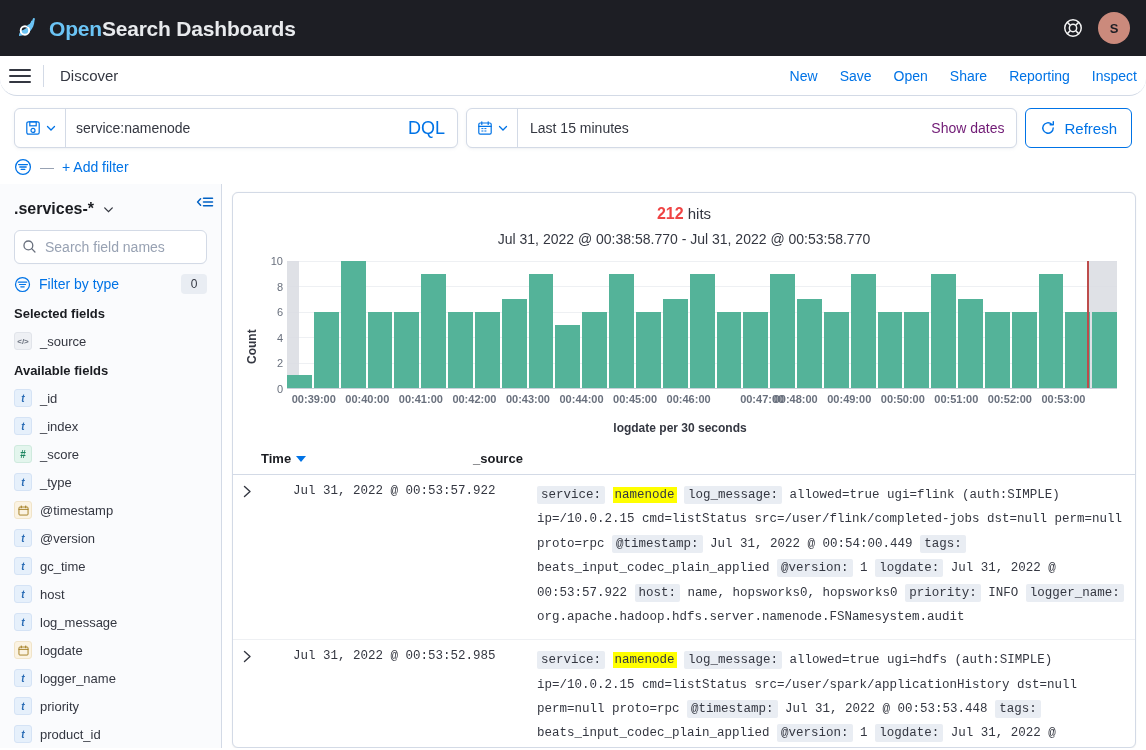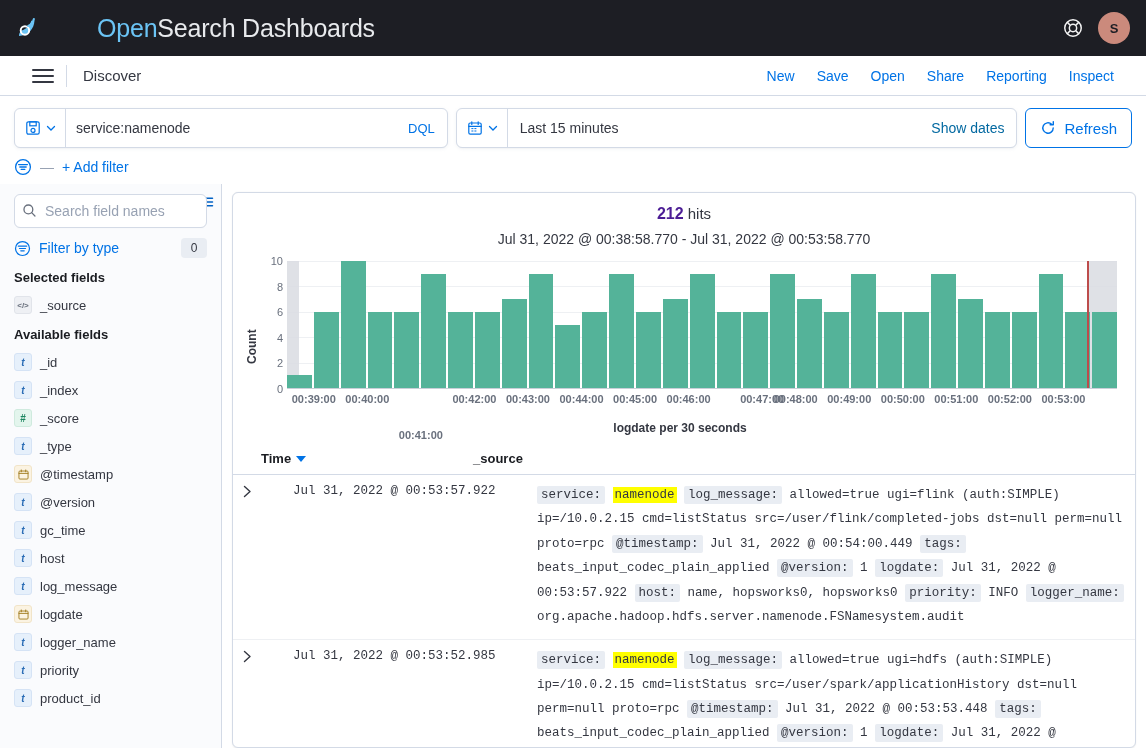--- a/index.html
+++ b/index.html
@@ -10,35 +10,35 @@
     font-size:14px; color:#343741; background:#fff;
   }
 
   
   .top-header {
     height:56px; background:#1d1e24; display:flex; align-items:center;
     padding:0 16px; position:relative;
   }
   .brand { display:flex; align-items:center; gap:7px; }
   .brand-mark { width:26px; height:26px; flex:0 0 26px; }
-  .brand-text { font-size:25px; font-weight:400; letter-spacing:-0.2px; line-height:1;margin-left:48px; }
+  .brand-text { font-size:21px; font-weight:700; letter-spacing:-0.2px; line-height:1; }
   .brand-text .b1 { color:#6bc4f5; }
   .brand-text .b2 { color:#e8eaed; }
   .top-right { margin-left:auto; display:flex; align-items:center; gap:14px; }
   .help-icon { width:22px; height:22px; opacity:.95; }
   .avatar {
     width:32px; height:32px; border-radius:50%; background:#cb8a7c;
     color:#1d1e24; font-size:13px; font-weight:600;
     display:flex; align-items:center; justify-content:center;
   }
 
   
   .app-nav {
     height:40px; background:#fff; border-bottom:1px solid #d3dae6;
-    display:flex; align-items:center; padding:0 32px; gap:0;
+    display:flex; align-items:center; padding:0 9px; gap:0;border-radius:17px;
   }
   .hamburger { width:22px; height:22px; display:flex; flex-direction:column;
     justify-content:center; gap:4px; cursor:pointer; margin-right:12px; }
   .hamburger span { display:block; height:2px; background:#343741; border-radius:1px; }
   .nav-divider { width:1px; height:22px; background:#d3dae6; margin-right:16px; }
   .app-title { font-size:15px; color:#343741; }
   .nav-links { margin-left:auto; display:flex; align-items:center; gap:22px; }
   .nav-link { color:#0073e6; font-size:14px; cursor:pointer; white-space:nowrap; }
 
   
@@ -53,24 +53,24 @@
     border-right:1px solid #d3dae6; height:100%; cursor:pointer;
   }
   .qb-prefix svg { display:block; }
   .chev { width:12px; height:12px; }
   .query-input {
     border:none; outline:none; background:transparent; height:100%;
     padding:0 10px; font-family:"Liberation Sans", sans-serif; font-size:14px;
     color:#343741; width:330px;
   }
   .query-input::placeholder { color:#98a2b3; }
-  .dql-label { color:#0073e6; font-size:13px; padding:0 12px; cursor:pointer; }
+  .dql-label { color:#0073e6; font-size:18px; padding:0 12px; cursor:pointer; }
   .date-group { flex:1; }
   .date-text { flex:1; padding:0 12px; font-size:14px; color:#343741; }
-  .show-dates { color:#0369a1; font-size:14px; padding:0 12px; cursor:pointer; }
+  .show-dates { color:#701a75; font-size:14px; padding:0 12px; cursor:pointer; }
   .refresh-btn {
     display:flex; align-items:center; gap:8px; height:40px; padding:0 14px;
     border:1px solid #0073e6; border-radius:6px; background:#fff; color:#0073e6;
     font-size:15px; cursor:pointer; white-space:nowrap;
   }
 
   
   .filter-bar { display:flex; align-items:center; gap:8px; padding:4px 14px 8px 14px; }
   .filter-dash { color:#98a2b3; }
   .add-filter { color:#0073e6; font-size:14px; cursor:pointer; }
@@ -118,21 +118,21 @@
   
   .main {
     flex:1; padding:8px 10px 0 10px; overflow:hidden; background:#fff;
   }
   .main-card {
     border:1px solid #d3dae6; border-radius:6px; height:100%;
     background:#fff; overflow:hidden; display:flex; flex-direction:column;
     box-shadow:0 .7px 1.4px rgba(0,0,0,.07);
   }
   .hits-line { text-align:center; padding:12px 0 2px 0; font-size:15px; color:#343741; }
-  .hits-line b { font-size:16px; color:#4c1d95;margin-top:22px; }
+  .hits-line b { font-size:16px; color:#ef4444;margin-top:22px; }
   .range-line {
     display:flex; align-items:center; justify-content:center; gap:12px;
     padding:6px 0 4px 0; font-size:14px; color:#343741;
   }
   .interval-select {
     display:flex; align-items:center; justify-content:space-between; gap:12px;
     width:110px; height:32px; padding:0 10px; border:1px solid #d3dae6;
     border-radius:6px; background:#fbfcfe; cursor:pointer; font-size:14px;
     box-shadow:0 1px 1px -1px rgba(152,162,179,.2);
   }
@@ -288,20 +288,26 @@
 <div class="body-split">
 
   <div class="sidebar">
     <div class="collapse-btn">
       <svg width="20" height="20" viewBox="0 0 20 20">
         <path d="M8.5 10h9M8.5 6.2h9M8.5 13.8h9" stroke="#0061c4" stroke-width="1.5" stroke-linecap="round"></path>
         <path d="M5.6 6.8L2.6 10l3 3.2" fill="none" stroke="#0061c4" stroke-width="1.5" stroke-linecap="round" stroke-linejoin="round"></path>
       </svg>
     </div>
 
+    <div class="index-pattern">
+      <span class="index-name">.services-*</span>
+      <svg width="13" height="13" viewBox="0 0 12 12">
+        <path d="M2.5 4.5L6 8l3.5-3.5" fill="none" stroke="#343741" stroke-width="1.2" stroke-linecap="round"></path>
+      </svg>
+    </div>
 
     <div class="search-field-wrap">
       <svg class="search-ico" viewBox="0 0 16 16">
         <circle cx="6.8" cy="6.8" r="4.7" fill="none" stroke="#69707d" stroke-width="1.4"></circle>
         <path d="M10.3 10.3l3.5 3.5" stroke="#69707d" stroke-width="1.4" stroke-linecap="round"></path>
       </svg>
       <input class="search-field" value="" placeholder="Search field names" style="">
     </div>
 
     <div class="filter-type-row">
@@ -449,21 +455,21 @@
                 <div class="bar" style="height: 90%; background: rgb(84, 179, 153);"></div>
                 <div class="bar" style="height: 60%; background: rgb(84, 179, 153);"></div>
                 <div class="bar" style="height: 60%; background: rgb(84, 179, 153);"></div>
                 <div class="now-overlay" style="left: 0%; width: 1.45161%; background: rgb(217, 220, 226);"></div>
                 <div class="now-overlay" style="right: 0%; width: 3.3871%; background: rgb(217, 220, 226);"></div>
                 <div class="now-line" style="right: 3.3871%; background: rgb(189, 76, 76);"></div>
               </div>
             <div class="x-axis" id="x-axis">
                 <div class="x-tick" style="left: 3.22581%;">00:39:00</div>
                 <div class="x-tick" style="left: 9.67742%;">00:40:00</div>
-                <div class="x-tick" style="left: 16.129%; margin-top: 36px;">00:41:00</div>
+                <div class="x-tick" style="left: 16.129%;">00:41:00</div>
                 <div class="x-tick" style="left: 22.5806%;">00:42:00</div>
                 <div class="x-tick" style="left: 29.0323%;">00:43:00</div>
                 <div class="x-tick" style="left: 35.4839%;">00:44:00</div>
                 <div class="x-tick" style="left: 41.9355%;">00:45:00</div>
                 <div class="x-tick" style="left: 48.3871%;">00:46:00</div>
                 <div class="x-tick" style="left: 54.8387%; padding-left: 40px;">00:47:00</div>
                 <div class="x-tick" style="left: 61.2903%;">00:48:00</div>
                 <div class="x-tick" style="left: 67.7419%;">00:49:00</div>
                 <div class="x-tick" style="left: 74.1935%;">00:50:00</div>
                 <div class="x-tick" style="left: 80.6452%;">00:51:00</div>

